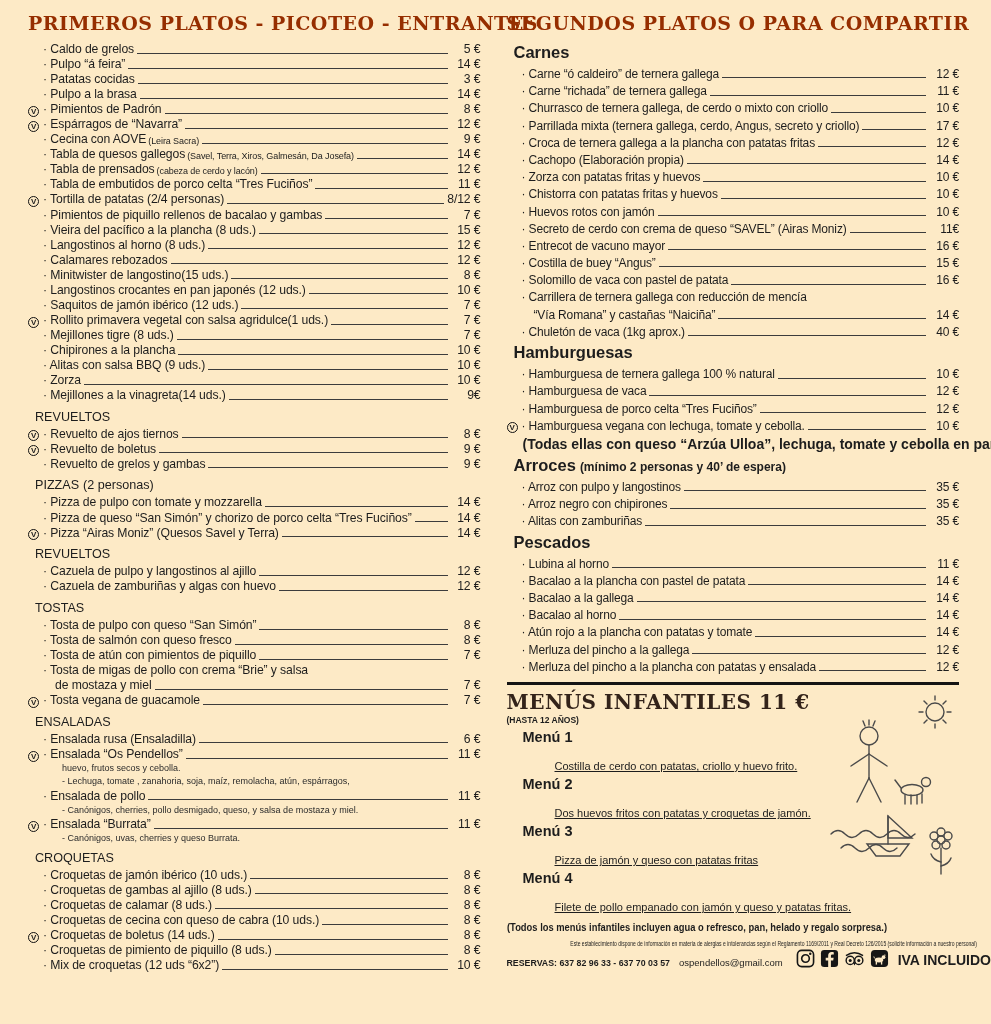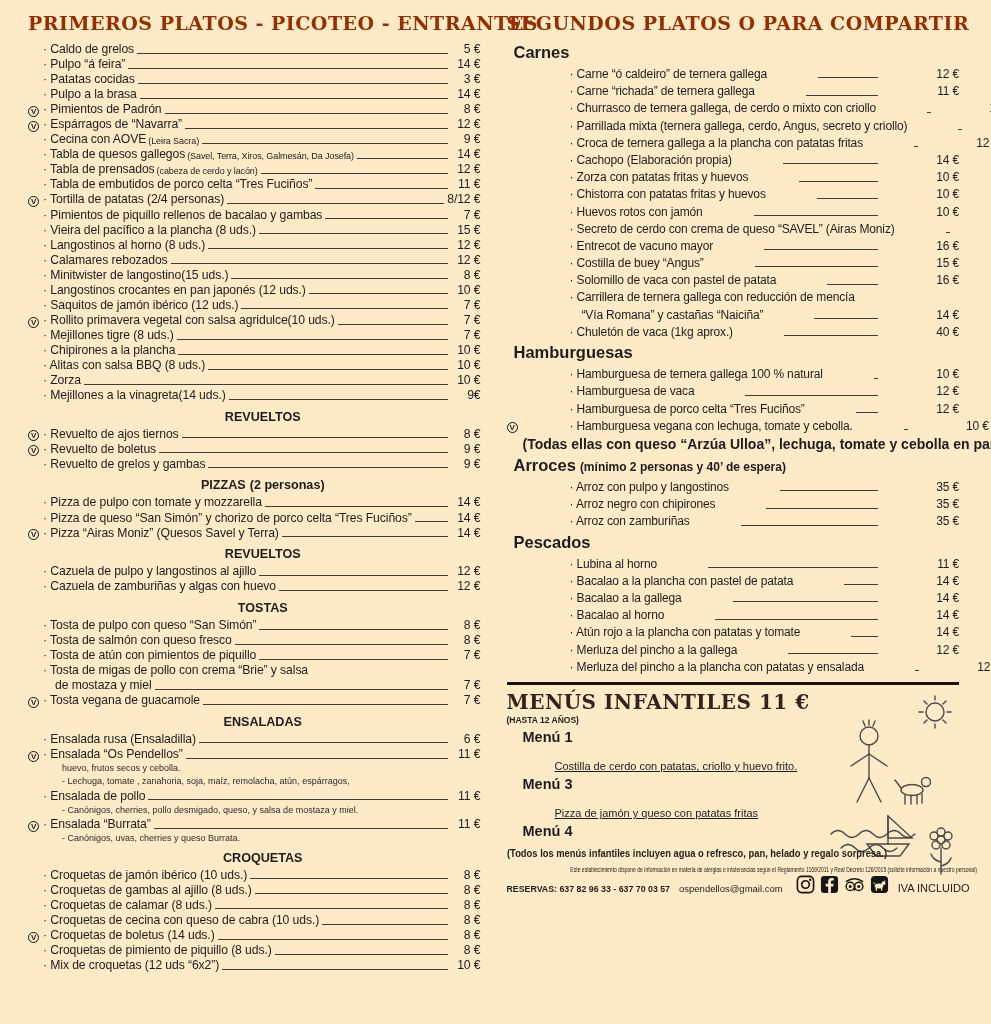--- a/index.html
+++ b/index.html
@@ -20,37 +20,37 @@
     letter-spacing:0.5px;
     color:#962e00;
     text-align:center;
     margin-bottom:9px;
     white-space:nowrap;
   }
 
   .menu-sec { margin-bottom:2px; }
   .item-row { display:flex; align-items:flex-end; white-space:nowrap; letter-spacing:-0.1px; }
   .left .item-row  { font-size:12.2px; line-height:1.12; margin-bottom:1.4px; }
-  .right .item-row { font-size:12px;   line-height:1.2;  margin-bottom:2.8px; letter-spacing:-0.15px;gap:48px; }
+  .right .item-row { font-size:12px;   line-height:1.2;  margin-bottom:2.8px; letter-spacing:-0.15px; }
 
   .veg-slot { flex:0 0 15px; display:flex; align-items:center; }
   .veg-mark {
     display:inline-block; width:11px; height:11px;
     border:1.3px solid #111; border-radius:50%;
     font-size:8px; font-weight:bold; line-height:9px; text-align:center;
   }
   .iname { flex:0 0 auto; }
   .iname::before { content:"· "; }
   .cont-name::before { content:""; }
   .cont { padding-left:12px; }
   .inote { font-size:9px; margin:0 0 1px 2px; flex:0 0 auto; }
   .leader { flex:1 1 6px; min-width:4px; border-bottom:1px solid #3c3c3c; margin:0 3px 3px 3px; }
   .price  { flex:0 0 auto; min-width:30px; text-align:right; }
 
-  .left  .sec-heading { font-weight:bold; font-size:12.6px; margin:7px 0 4px 17px;text-align:center; }
+  .left  .sec-heading { font-weight:normal; font-size:12.6px; margin:7px 0 4px 7px; }
   .right .sec-heading { font-weight:bold; font-size:16.5px; margin:4px 0 5px 7px; }
   .left  .head-note { font-size:12.6px; margin-left:4px; }
   .right .head-note { font-size:12px;   margin-left:4px; }
 
   .item-desc { font-size:9px; color:#2b2b2b; margin:0 0 2.5px 34px; line-height:1.2; white-space:nowrap; }
   .sec-footnote { font-size:14px; margin:0 0 2px 16px; white-space:nowrap;font-weight:bold; }
 
   .divider { border-top:3px solid #141414; margin:8px 0 5px 0; }
 
   .kids { position:relative; margin-top:2px; }
@@ -70,21 +70,21 @@
   .kids-art { position:absolute; top:2px; right:0; }
 
   .legal {
     font-size:7px; white-space:nowrap; text-align:center;
     transform:scaleX(0.72); transform-origin:center; margin-top:7px;
   }
   .footer-row { display:flex; align-items:flex-end; gap:9px; margin-top:2px; }
   .reservas { font-weight:bold; font-size:8.8px; white-space:nowrap; }
   .email { font-size:9.5px; white-space:nowrap; }
   .icons { display:flex; gap:5px; align-items:center; margin-left:4px; }
-  .iva { font-weight:normal; font-size:11px; margin-left:auto; white-space:nowrap; }
+  .iva { font-weight:bold; font-size:14px; margin-left:auto; white-space:nowrap; }
 </style>
 </head>
 <body>
 
 <div class="page">
 
   <div class="col left">
     <div class="col-title">PRIMEROS PLATOS - PICOTEO - ENTRANTES</div>
     <div>
         <section class="menu-sec">
@@ -202,39 +202,39 @@
           <div class="item-row">
             <span class="veg-slot"></span>
             <span class="iname">Saquitos de jamón ibérico (12 uds.)</span>
             <span class="leader"></span>
             <span class="price">7 €</span>
           </div>
           <div class="item-row">
             <span class="veg-slot">
               <span class="veg-mark">V</span>
             </span>
-            <span class="iname">Rollito primavera vegetal con salsa agridulce(10 uds.)</span>
+            <span class="iname">Rollito primavera vegetal con salsa agridulce(1 uds.)</span>
             <span class="leader"></span>
             <span class="price">7 €</span>
           </div>
           <div class="item-row">
             <span class="veg-slot"></span>
             <span class="iname">Mejillones tigre (8 uds.)</span>
             <span class="leader"></span>
             <span class="price">7 €</span>
           </div>
           <div class="item-row">
             <span class="veg-slot"></span>
             <span class="iname">Chipirones a la plancha</span>
             <span class="leader"></span>
             <span class="price">10 €</span>
           </div>
           <div class="item-row">
             <span class="veg-slot"></span>
-            <span class="iname">Alitas con salsa BBQ (8 uds.)</span>
+            <span class="iname">Alitas con salsa BBQ (9 uds.)</span>
             <span class="leader"></span>
             <span class="price">10 €</span>
           </div>
           <div class="item-row">
             <span class="veg-slot"></span>
             <span class="iname">Zorza</span>
             <span class="leader"></span>
             <span class="price">10 €</span>
           </div>
           <div class="item-row">
@@ -570,21 +570,21 @@
             <span class="price">35 €</span>
           </div>
           <div class="item-row">
             <span class="veg-slot"></span>
             <span class="iname">Arroz negro con chipirones</span>
             <span class="leader"></span>
             <span class="price">35 €</span>
           </div>
           <div class="item-row">
             <span class="veg-slot"></span>
-            <span class="iname">Arroz con zamburiñas</span>
+            <span class="iname">Alitas con zamburiñas</span>
             <span class="leader"></span>
             <span class="price">35 €</span>
           </div>
         </section>
         <section class="menu-sec">
           <div class="sec-heading"><span>Pescados</span></div>
           <div class="item-row">
             <span class="veg-slot"></span>
             <span class="iname">Lubina al horno</span>
             <span class="leader"></span>
@@ -635,25 +635,30 @@
       <div class="kids-head">
         <div class="kids-title">MENÚS INFANTILES 11 €</div>
         <div class="kids-sub">(HASTA 12 AÑOS)</div>
       </div>
       <div>
           <div class="kid-menu">
             <div class="menu-label">Menú 1</div>
             <div class="menu-desc">Costilla de cerdo con patatas, criollo y huevo frito.</div>
           </div>
           <div class="kid-menu">
+            <div class="menu-label">Menú 2</div>
+            <div class="menu-desc">Dos huevos fritos con patatas y croquetas de jamón.</div>
+          </div>
+          <div class="kid-menu">
             <div class="menu-label">Menú 3</div>
             <div class="menu-desc">Pizza de jamón y queso con patatas fritas</div>
           </div>
           <div class="kid-menu">
             <div class="menu-label">Menú 4</div>
+            <div class="menu-desc">Filete de pollo empanado con jamón y queso y patatas fritas.</div>
           </div>
         </div>
 
       <svg class="kids-art" width="132" height="186" viewBox="0 0 132 186">
         <g stroke="#4a4a4a" stroke-width="1.4" fill="none" stroke-linecap="round">
           <circle cx="108" cy="20" r="9"></circle>
           <line x1="108" y1="4" x2="108" y2="8"></line>
             <line x1="108" y1="32" x2="108" y2="36"></line>
           <line x1="92" y1="20" x2="96" y2="20"></line>
             <line x1="120" y1="20" x2="124" y2="20"></line>

